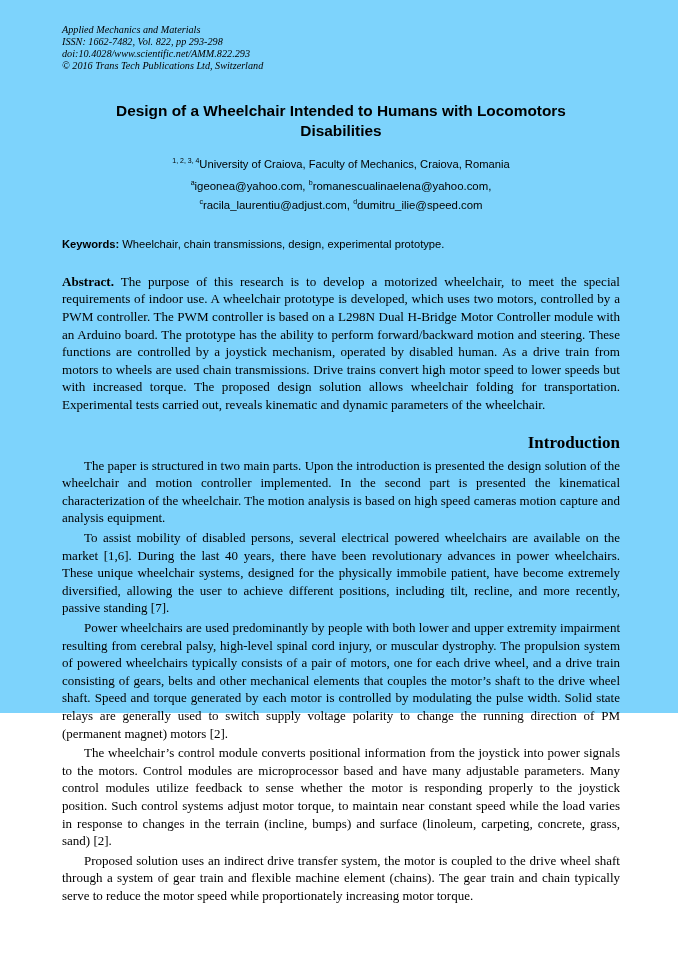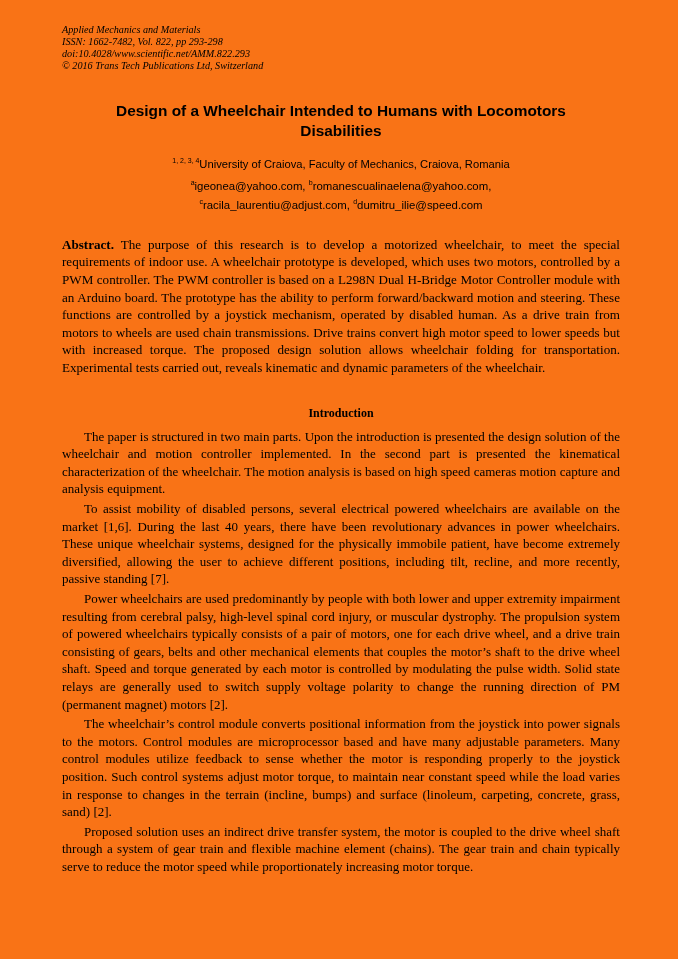--- a/index.html
+++ b/index.html
@@ -10,22 +10,22 @@
   body {
     width: 678px;
     height: 959px;
     font-family: "Liberation Serif", serif;
     color: #000000;
     overflow: hidden;
   }
   .page {
     position: relative;
     width: 678px;
-    height: 959px;
-    background: #f97316;
+    height: 713px;
+    background: #7dd3fc;
     box-sizing: border-box;
     padding: 22px 58px 0 62px;
   }
 
   
   .journal-header {
     display: flex;
     justify-content: space-between;
     align-items: flex-start;
     font-family: "Liberation Serif", serif;
@@ -97,24 +97,24 @@
     line-height: 17.6px;
     text-align: justify;
     margin-top: 21px;
   }
   .abstract .lead { font-weight: bold; }
 
   
   .section-heading {
     font-family: "Liberation Serif", serif;
     font-weight: bold;
-    font-size: 12px;
+    font-size: 17px;
     line-height: 17px;
-    margin-top: 28px;
-    text-align: center;
+    margin-top: 20px;
+    text-align: right;
   }
 
   
   .body-par {
     font-family: "Liberation Serif", serif;
     font-size: 13px;
     line-height: 17.6px;
     text-align: justify;
     text-indent: 22px;
     margin-top: 2px;
@@ -138,20 +138,21 @@
   <div class="title">Design of a Wheelchair Intended to Humans with Locomotors Disabilities</div>
 
 
   <div class="affiliation"><sup>1, 2, 3, 4</sup><span>University of Craiova, Faculty of Mechanics, Craiova, Romania</span></div>
 
   <div class="emails">
     <div class="line"><sup>a</sup><span>igeonea@yahoo.com, </span><sup>b</sup><span>romanescualinaelena@yahoo.com,</span></div>
     <div class="line"><sup>c</sup><span>racila_laurentiu@adjust.com, </span><sup>d</sup><span>dumitru_ilie@speed.com</span></div>
   </div>
 
+  <div class="keywords"><b>Keywords:</b><span> Wheelchair, chain transmissions, design, experimental prototype.</span></div>
 
   <div class="abstract"><span class="lead">Abstract.</span><span> The purpose of this research is to develop a motorized wheelchair, to meet the special requirements of indoor use. A wheelchair prototype is developed, which uses two motors, controlled by a PWM controller. The PWM controller is based on a L298N Dual H-Bridge Motor Controller module with an Arduino board. The prototype has the ability to perform forward/backward motion and steering. These functions are controlled by a joystick mechanism, operated by disabled human. As a drive train from motors to wheels are used chain transmissions. Drive trains convert high motor speed to lower speeds but with increased torque. The proposed design solution allows wheelchair folding for transportation. Experimental tests carried out, reveals kinematic and dynamic parameters of the wheelchair.</span></div>
 
   <div class="section-heading">Introduction</div>
 
   <div class="body-par first">The paper is structured in two main parts. Upon the introduction is presented the design solution of the wheelchair and motion controller implemented. In the second part is presented the kinematical characterization of the wheelchair. The motion analysis is based on high speed cameras motion capture and analysis equipment.</div>
   <div class="body-par">To assist mobility of disabled persons, several electrical powered wheelchairs are available on the market [1,6]. During the last 40 years, there have been revolutionary advances in power wheelchairs. These unique wheelchair systems, designed for the physically immobile patient, have become extremely diversified, allowing the user to achieve different positions, including tilt, recline, and more recently, passive standing [7].</div>
   <div class="body-par">Power wheelchairs are used predominantly by people with both lower and upper extremity impairment resulting from cerebral palsy, high-level spinal cord injury, or muscular dystrophy. The propulsion system of powered wheelchairs typically consists of a pair of motors, one for each drive wheel, and a drive train consisting of gears, belts and other mechanical elements that couples the motor’s shaft to the drive wheel shaft. Speed and torque generated by each motor is controlled by modulating the pulse width. Solid state relays are generally used to switch supply voltage polarity to change the running direction of PM (permanent magnet) motors [2].</div>
   <div class="body-par">The wheelchair’s control module converts positional information from the joystick into power signals to the motors. Control modules are microprocessor based and have many adjustable parameters. Many control modules utilize feedback to sense whether the motor is responding properly to the joystick position. Such control systems adjust motor torque, to maintain near constant speed while the load varies in response to changes in the terrain (incline, bumps) and surface (linoleum, carpeting, concrete, grass, sand) [2].</div>
   <div class="body-par">Proposed solution uses an indirect drive transfer system, the motor is coupled to the drive wheel shaft through a system of gear train and flexible machine element (chains). The gear train and chain typically serve to reduce the motor speed while proportionately increasing motor torque.</div>

